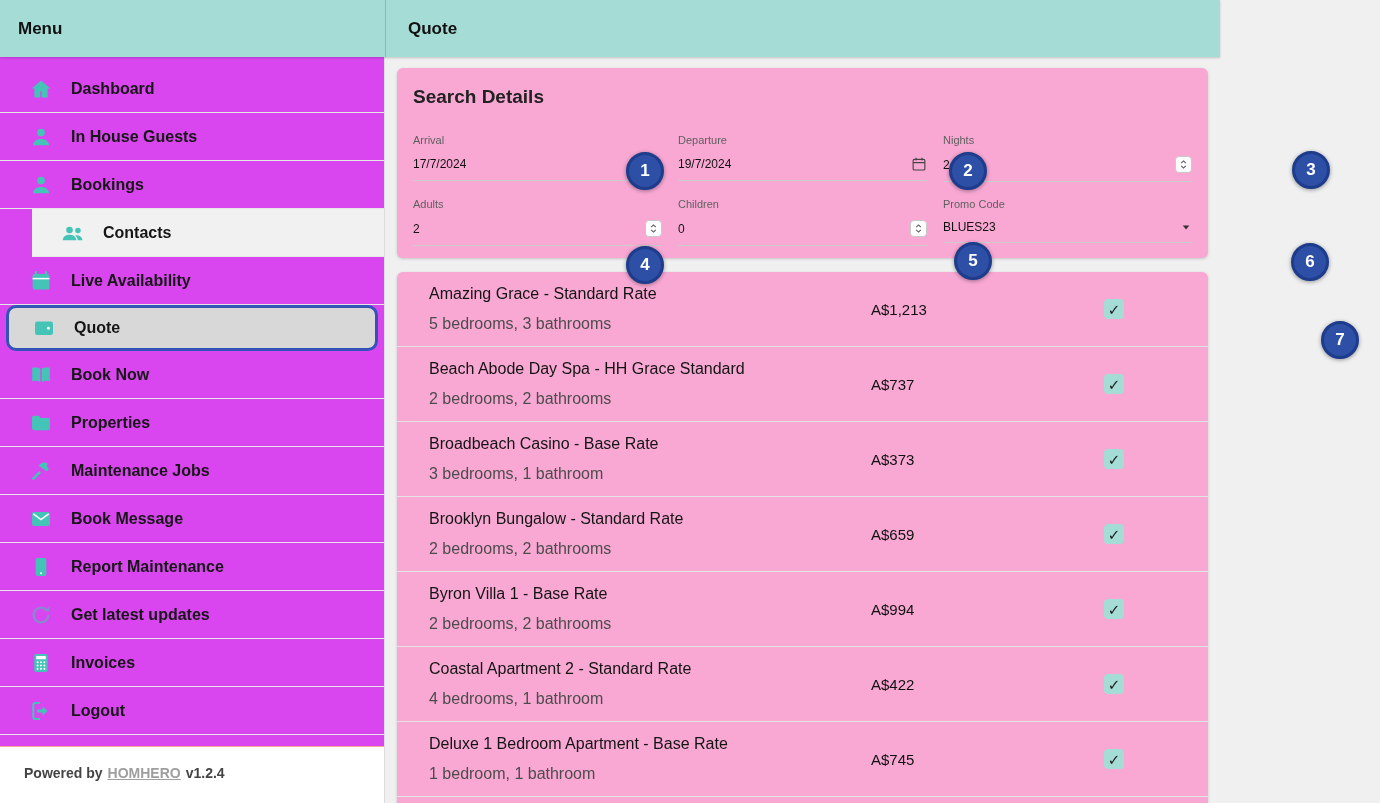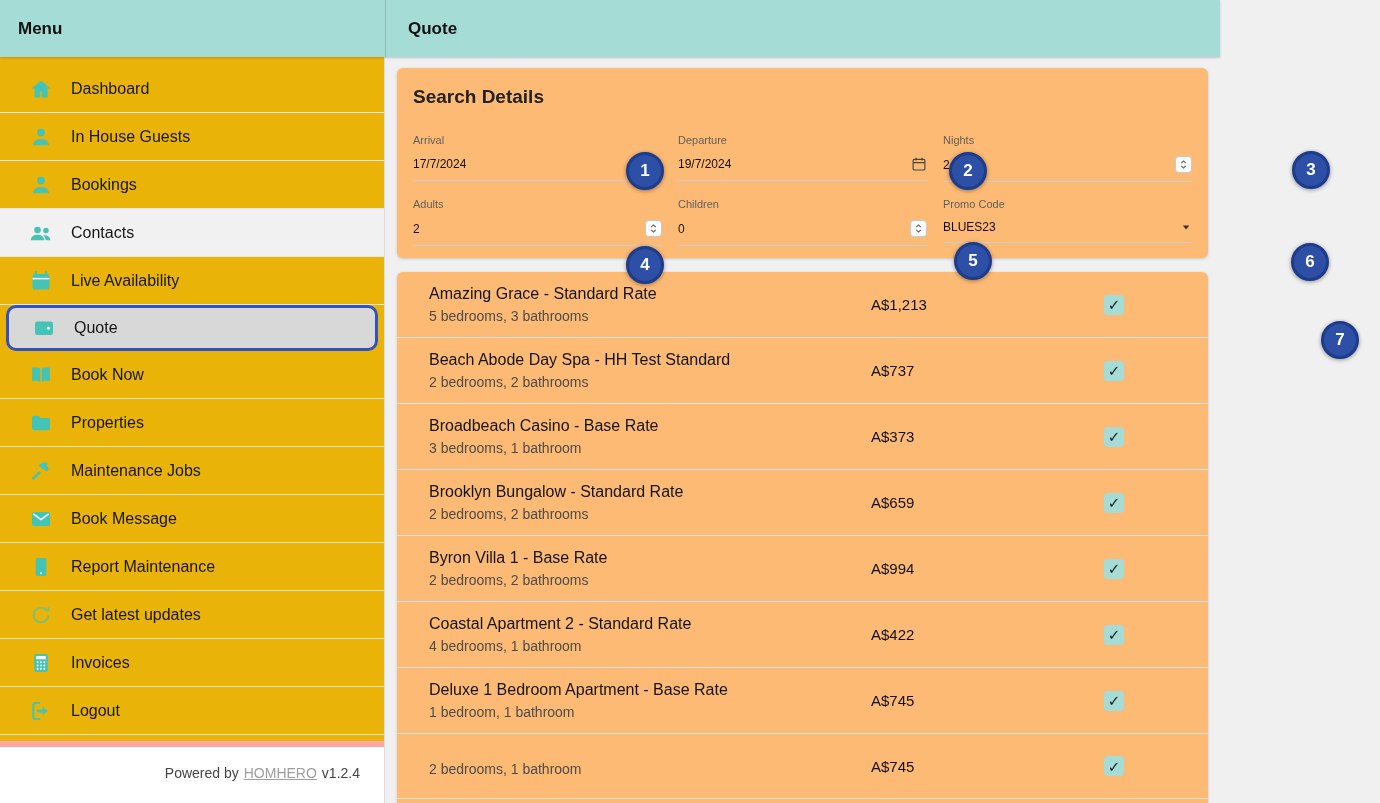--- a/index.html
+++ b/index.html
@@ -16,52 +16,52 @@
   body{font-family:"Liberation Sans","DejaVu Sans",sans-serif;background:#f0f0f0;color:#161616;}
   .app{position:relative;width:1220px;height:803px;}
 
   
   .topbar{position:absolute;left:0;top:0;right:0;height:57px;display:flex;background:var(--header-teal);z-index:20;box-shadow:0 1px 2px rgba(0,0,0,.18);}
   .topbar-left{width:385px;display:flex;align-items:center;padding-left:18px;}
   .topbar-right{flex:1;display:flex;align-items:center;padding-left:22px;border-left:1px solid rgba(0,0,0,.15);}
   .topbar-title{font-size:17px;font-weight:700;color:#111;}
 
   
-  .sidebar{position:absolute;left:0;top:57px;bottom:0;width:385px;background:#eab308;border-right:1px solid #ddd;z-index:10;}
+  .sidebar{position:absolute;left:0;top:57px;bottom:0;width:385px;background:#d946ef;border-right:1px solid #ddd;z-index:10;font-weight:bold;}
   .nav{padding-top:8px;}
   .nav-item{height:48px;display:flex;align-items:center;padding-left:30px;border-bottom:1px solid #e6e6e6;cursor:pointer;}
-  .nav-item.highlight{background:#f1f1f1;}
+  .nav-item.highlight{background:#f1f1f1;margin-left:32px;}
   .nav-item.selected{background:var(--selected-bg);border:3px solid var(--selected-border);border-radius:10px;margin:0 6px;height:46px;padding-left:24px;}
   .nav-icon{width:22px;height:22px;margin-right:19px;color:var(--icon-teal);flex:0 0 22px;display:flex;align-items:center;justify-content:center;}
   .nav-icon svg{width:22px;height:22px;fill:currentColor;}
   .nav-icon.faded{opacity:.55;}
   .nav-label{font-size:16px;color:#161616;}
-  .sidebar-footer{position:absolute;left:0;right:0;bottom:0;border-top:6px solid #fca5a5;padding:18px 24px 22px;display:flex;gap:5px;align-items:baseline;font-size:14px;color:#444;background:#fff;justify-content:flex-end;}
+  .sidebar-footer{position:absolute;left:0;right:0;bottom:0;border-top:1px solid #fca5a5;padding:18px 24px 22px;display:flex;gap:5px;align-items:baseline;font-size:14px;color:#444;background:#fff;}
   .brand-link{color:#9e9e9e;text-decoration:underline;cursor:pointer;}
   .version{color:#444;}
 
   
   .content{position:absolute;left:385px;top:57px;right:0;bottom:0;background:#f0f0f0;padding:11px 12px 0;overflow:hidden;}
-  .card{background:#fdba74;border-radius:6px;box-shadow:0 1px 3px rgba(0,0,0,.18);}
+  .card{background:#f9a8d4;border-radius:6px;box-shadow:0 1px 3px rgba(0,0,0,.18);}
   .search-card{padding:18px 16px 12px;margin-bottom:14px;}
   .search-title{font-size:19px;font-weight:700;color:#222;margin-bottom:26px;}
   .fields-grid{display:grid;grid-template-columns:1fr 1fr 1fr;column-gap:24px;row-gap:36px;gap:16px;}
   .field-label{font-size:11px;color:#5f5f5f;margin-bottom:10px;}
   .field-control{display:flex;align-items:center;justify-content:space-between;border-bottom:1px solid #ccc;padding-bottom:8px;}
   .field-value{font-size:12px;color:#111;}
   .ctl{display:flex;align-items:center;justify-content:center;cursor:pointer;}
   .ctl svg{display:block;}
   .stepper{border:1px solid #c9c9c9;border-radius:4px;padding:1px 2px;background:#fff;}
 
   
   .results-card{border-radius:6px 6px 0 0;min-height:560px;}
   .result-row{display:flex;align-items:center;padding:13px 32px;border-bottom:1px solid #e3e3e3;min-height:65px;}
   .result-info{flex:1;min-width:0;}
   .result-title{font-size:16px;color:#141414;}
-  .result-subtitle{font-size:14px;color:#4c4c4c;margin-top:5px;}
+  .result-subtitle{font-size:16px;color:#4c4c4c;margin-top:12px;}
   .result-price{width:215px;font-size:15px;color:#111;}
   .result-check{width:90px;display:flex;justify-content:flex-start;padding-left:18px;}
   .checkbox{width:20px;height:20px;border-radius:4px;background:var(--checkbox-teal);display:flex;align-items:center;justify-content:center;cursor:pointer;}
   .checkbox.checked::after{content:"\2713";font-size:15px;font-weight:700;color:#1c1c1c;line-height:1;}
 
   
   .badge{position:absolute;width:38px;height:38px;border-radius:50%;background:var(--badge-blue);border:3px solid var(--badge-ring);color:#fff;font-weight:700;font-size:17px;display:flex;align-items:center;justify-content:center;z-index:60;box-shadow:0 1px 4px rgba(0,0,0,.4);}
 </style>
 </head>
 <body>
@@ -332,21 +332,21 @@
           <div class="result-subtitle">5 bedrooms, 3 bathrooms</div>
         </div>
         <div class="result-price">A$1,213</div>
         <div class="result-check">
             <span class="checkbox checked"></span>
           </div>
       </div>
 
       <div class="result-row">
         <div class="result-info">
-          <div class="result-title">Beach Abode Day Spa - HH Test Standard</div>
+          <div class="result-title">Beach Abode Day Spa - HH Grace Standard</div>
           <div class="result-subtitle">2 bedrooms, 2 bathrooms</div>
         </div>
         <div class="result-price">A$737</div>
         <div class="result-check">
             <span class="checkbox checked"></span>
           </div>
       </div>
 
       <div class="result-row">
         <div class="result-info">

